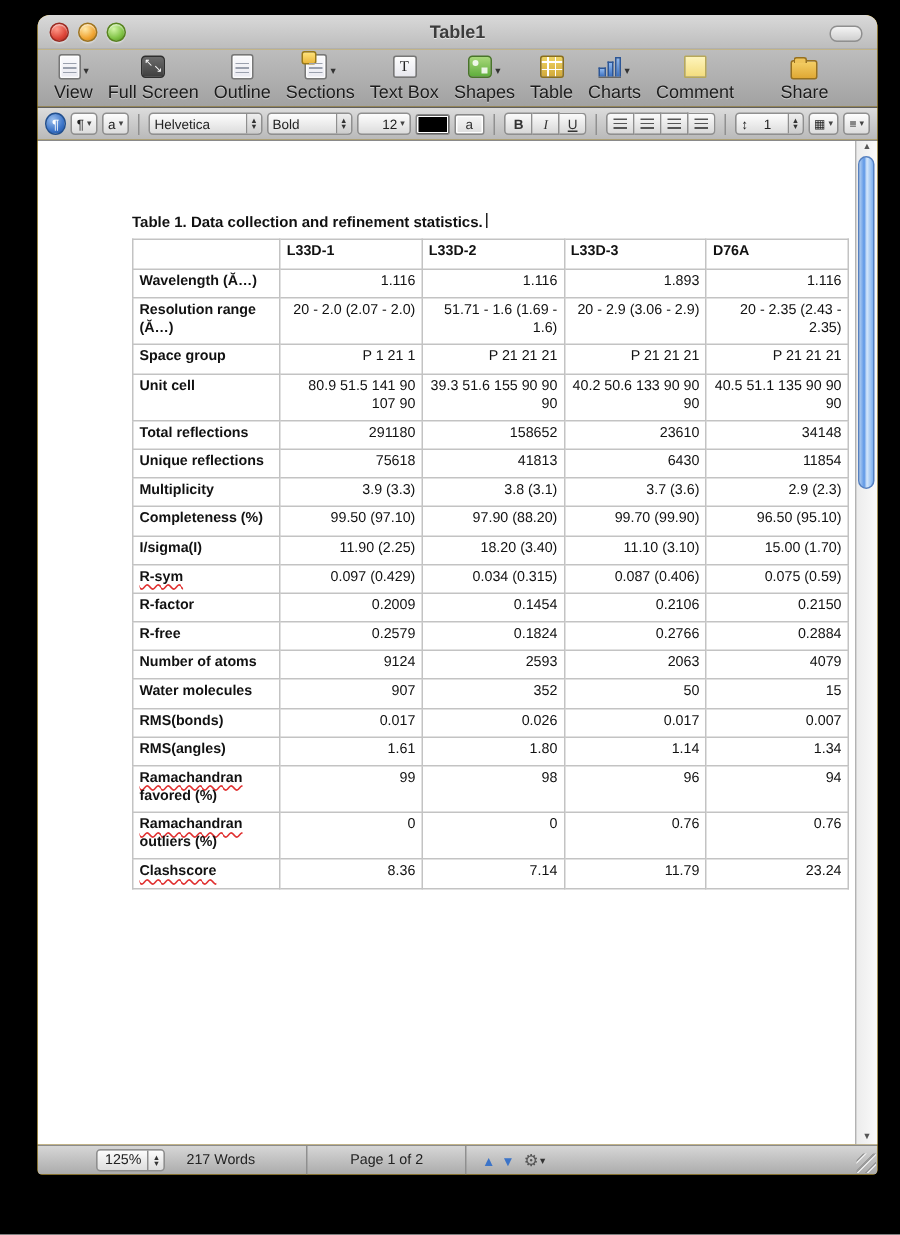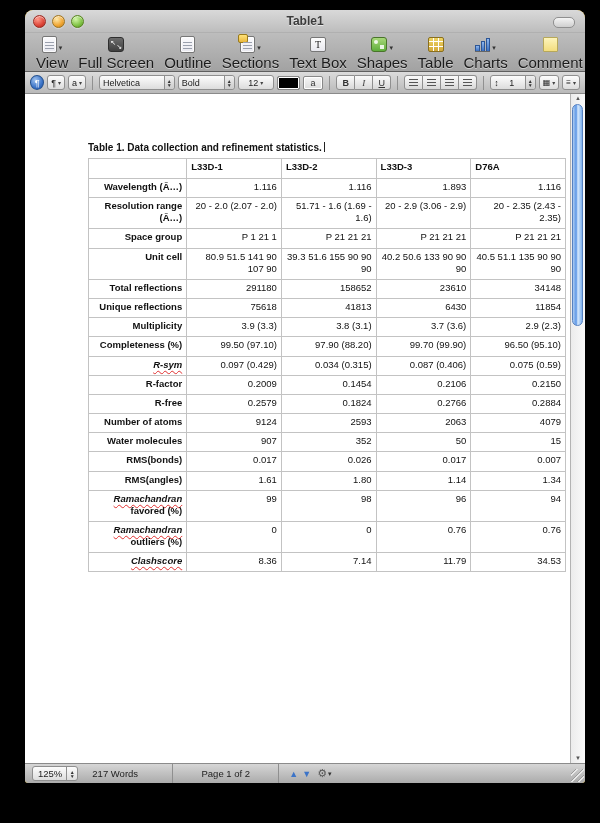--- a/index.html
+++ b/index.html
@@ -21,21 +21,21 @@
   .tl.green{background:radial-gradient(circle at 35% 30%,#d2f6a6,#7fc244 60%,#4e8a1e);border:1px solid #57831f;}
   .title{font-size:12px;font-weight:bold;color:#3c3c3c;text-shadow:0 1px 0 rgba(255,255,255,.6);}
   .toolbar-toggle{position:absolute;right:10px;top:7px;width:20px;height:9px;border-radius:5px;
                   background:linear-gradient(#f4f4f4,#cfcfcf);border:1px solid #8f8f8f;}
 
   
   .toolbar{height:39px;flex:0 0 39px;background:linear-gradient(#bdbdbd,#a2a2a2);
            border-bottom:1px solid #5f5f5f;display:flex;align-items:flex-start;padding:3px 6px 0 6px;box-sizing:border-box;}
   .tb-item{display:flex;flex-direction:column;align-items:center;margin:0 5px;cursor:default;}
   .tb-ico{height:17px;display:flex;align-items:center;justify-content:center;position:relative;}
-  .tb-label{font-size:15px;color:#1c1c1c;text-shadow:0 1px 0 rgba(255,255,255,.45);margin-top:1px;white-space:nowrap;}
+  .tb-label{font-size:12px;color:#1c1c1c;text-shadow:0 1px 0 rgba(255,255,255,.45);margin-top:1px;white-space:nowrap;}
   .tb-caret{font-size:7px;color:#333;margin-left:2px;align-self:flex-end;line-height:10px;}
   .gap-a{justify-content:flex-end;} .gap-b{} .gap-c{margin-left:26px;} .gap-d{margin-left:34px;}
 
   
   .pg{width:13px;height:15px;background:linear-gradient(#fbfbfd,#e9e9f0);border:1px solid #777;border-radius:2px;
       position:relative;box-shadow:inset 0 0 0 1px rgba(255,255,255,.8);}
   .pg::after{content:"";position:absolute;left:2px;right:2px;top:3px;height:9px;
       background:repeating-linear-gradient(#0000 0 2px,#9aa0ad 2px 3px);}
   .badge{position:absolute;left:-3px;top:-3px;width:8px;height:7px;background:linear-gradient(#ffe37a,#eab73c);
       border:1px solid #9a7a1a;border-radius:2px;}
@@ -94,36 +94,36 @@
   .docarea{flex:1 1 auto;position:relative;background:#fff;overflow:hidden;}
   .content{position:absolute;left:63px;top:48px;width:415px;}
   .caption{font-size:10px;font-weight:bold;color:#111;margin-bottom:5px;}
   .cursor{display:inline-block;width:1px;height:10px;background:#222;margin-left:2px;vertical-align:-1px;}
   table.stats{border-collapse:collapse;width:478px;table-layout:fixed;}
   table.stats col.lab{width:84px;}
   table.stats col.val{width:81px;}
   table.stats th,table.stats td{border:1px solid #c3c3c3;padding:2px 4px 4px 4px;vertical-align:top;
       font-size:9.5px;line-height:1.28;color:#111;}
   table.stats thead th{font-weight:bold;text-align:left;height:13px;}
-  table.stats tbody th{font-weight:bold;text-align:right;}
+  table.stats tbody th{font-weight:bold;text-align:left;}
   table.stats tbody td{text-align:right;font-weight:normal;}
-  .squiggle{text-decoration:underline wavy #e03030;text-decoration-thickness:1px;text-underline-offset:2px;font-style:italic;}
+  .squiggle{text-decoration:underline wavy #e03030;text-decoration-thickness:1px;text-underline-offset:2px;}
 
   
   .scrollbar{position:absolute;right:0;top:0;bottom:0;width:15px;background:linear-gradient(90deg,#ececec,#fafafa);
       border-left:1px solid #b3b3b3;box-sizing:border-box;}
   .sb-up{position:absolute;top:1px;left:0;right:0;text-align:center;font-size:6px;color:#555;}
   .sb-down{position:absolute;bottom:2px;left:0;right:0;text-align:center;font-size:6px;color:#555;}
   .sb-thumb{position:absolute;left:1px;top:10px;width:11px;height:222px;border-radius:6px;
       background:linear-gradient(90deg,#aecdf2,#5d97e6 35%,#d6e8fb 55%,#7cb0ef);
       border:1px solid #5580c0;box-sizing:border-box;}
 
   
   .statusbar{height:19px;flex:0 0 19px;background:linear-gradient(#d6d6d6,#ababab);border-top:1px solid #8b8b8b;
-      display:flex;align-items:center;font-size:9.5px;color:#222;position:relative;}
+      display:flex;align-items:center;font-size:9.5px;color:#222;position:relative;padding-left:32px;}
   .zoombox{margin-left:7px;height:13px;background:linear-gradient(#fdfdfd,#ddd);border:1px solid #8f8f8f;border-radius:3px;
       display:flex;align-items:center;padding:0 0 0 5px;}
   .zoombox .ztext{padding-right:4px;}
   .zstep{width:10px;height:13px;border-left:1px solid #8f8f8f;display:flex;flex-direction:column;align-items:center;justify-content:center;}
   .zstep i{font-style:normal;font-size:5px;line-height:4px;color:#333;}
   .words{margin-left:14px;width:80px;}
   .sb-sep{width:1px;height:19px;background:#8f8f8f;}
   .pagebox{width:105px;text-align:center;}
   .nav-up,.nav-down{color:#3c74c8;font-size:9px;margin:0 2px;}
   .nav-up{margin-left:10px;}
@@ -259,21 +259,21 @@
           <i>▼</i>
         </span>
       </span>
     <span class="fb-box" style="width:52px;justify-content:space-between;">
         <span>Bold</span>
         <span class="stepper">
           <i>▲</i>
           <i>▼</i>
         </span>
       </span>
-    <span class="fb-box" style="width:30px;justify-content:center;">
+    <span class="fb-box" style="width:30px;justify-content:flex-end;">
         <span>12</span>
         <span class="dn">▾</span>
       </span>
     <span class="fb-well"></span>
     <span class="fb-well hl">
         <span>a</span>
       </span>
     <span class="fb-sep"></span>
     <span class="btn-group">
       <span class="fb-btn b">B</span>
@@ -387,20 +387,27 @@
               <td>2.9 (2.3)</td>
             </tr>
             <tr>
               <th>Completeness (%)</th>
               <td>99.50 (97.10)</td>
               <td>97.90 (88.20)</td>
               <td>99.70 (99.90)</td>
               <td>96.50 (95.10)</td>
             </tr>
             <tr>
+              <th>I/sigma(I)</th>
+              <td>11.90 (2.25)</td>
+              <td>18.20 (3.40)</td>
+              <td>11.10 (3.10)</td>
+              <td>15.00 (1.70)</td>
+            </tr>
+            <tr>
               <th><span class="squiggle">R-sym</span></th>
               <td>0.097 (0.429)</td>
               <td>0.034 (0.315)</td>
               <td>0.087 (0.406)</td>
               <td>0.075 (0.59)</td>
             </tr>
             <tr>
               <th>R-factor</th>
               <td>0.2009</td>
               <td>0.1454</td>
@@ -454,21 +461,21 @@
               <td>0</td>
               <td>0</td>
               <td>0.76</td>
               <td>0.76</td>
             </tr>
             <tr>
               <th><span class="squiggle">Clashscore</span></th>
               <td>8.36</td>
               <td>7.14</td>
               <td>11.79</td>
-              <td>34.53</td>
+              <td>23.24</td>
             </tr>
           </tbody>
       </table>
     </div>
     <div class="scrollbar">
       <div class="sb-up">▲</div>
       <div class="sb-thumb"></div>
       <div class="sb-down">▼</div>
     </div>
   </div>

